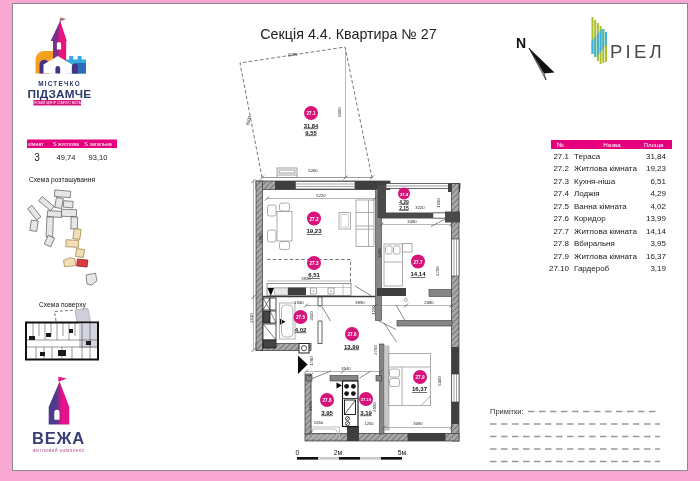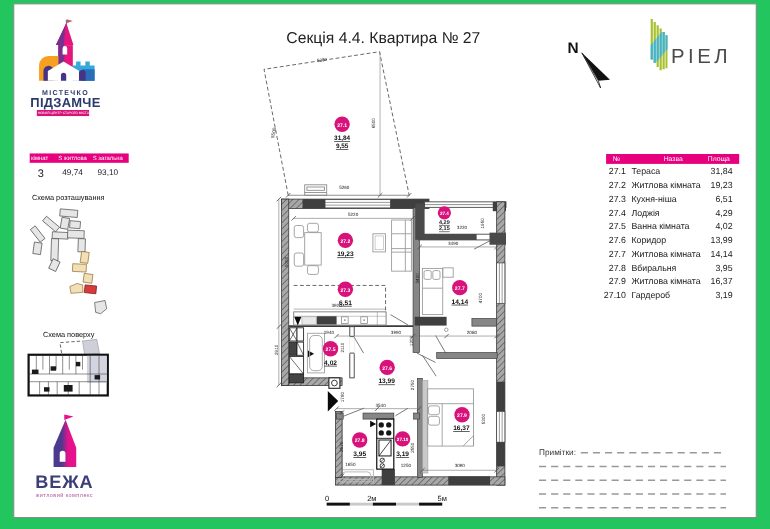--- a/index.html
+++ b/index.html
@@ -1,17 +1,17 @@
 <!DOCTYPE html>
 <html><head>
 <meta charset="utf-8">
 <style>
 html,body{margin:0;padding:0;background:#ffffff;}
 *{font-family:"Liberation Sans", sans-serif;}
-#page{position:relative;width:700px;height:481px;background:#22c55e;overflow:hidden;}
+#page{position:relative;width:700px;height:481px;background:#f9a8d4;overflow:hidden;}
 </style>
 </head>
 <body>
 <div id="page">
 <svg width="700" height="481" viewBox="0 0 700 481">
 <defs>
 <pattern id="hatch" width="4" height="4" patternUnits="userSpaceOnUse" patternTransform="rotate(45)">
 <rect width="4" height="4" fill="#a8a8a8"></rect>
 <line x1="0" y1="0" x2="0" y2="4" stroke="#5f5f5f" stroke-width="1.4"></line>
 </pattern>

